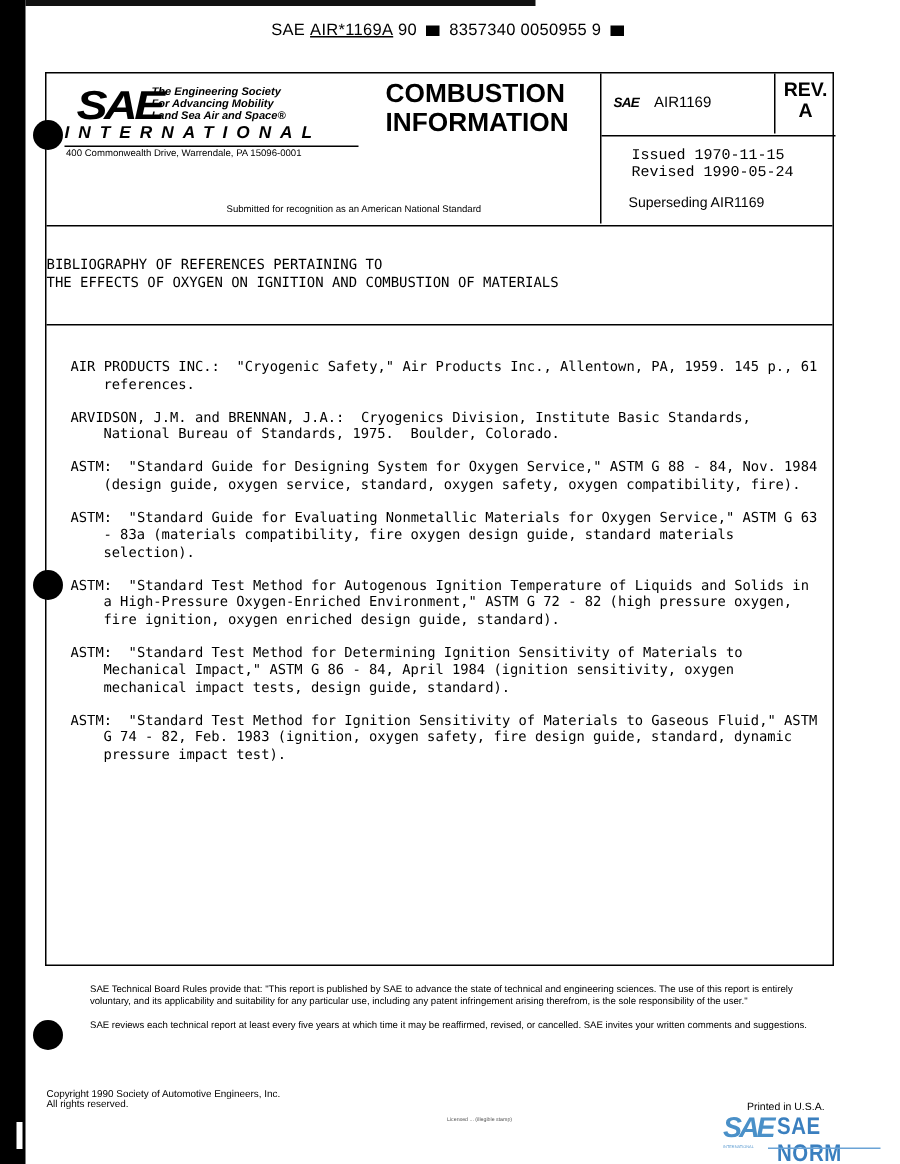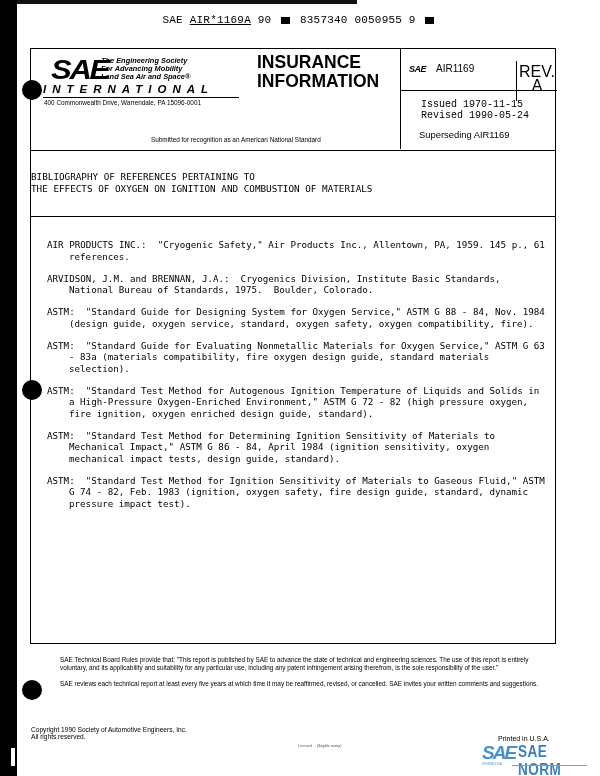--- a/index.html
+++ b/index.html
@@ -7,21 +7,21 @@
     width: 600px; height: 776px; position: relative; overflow: hidden;
     background: #ffffff; color: #000;
     font-family: "Liberation Sans", sans-serif;
   }
   .left-band { position: absolute; left: 0; top: 0; width: 17px; height: 776px; background: #000; }
   .top-band { position: absolute; left: 17px; top: 0; width: 340px; height: 4px; background: #111; }
   .bottom-notch { position: absolute; left: 11px; top: 748px; width: 4px; height: 18px; background: #fff; }
 
   .header-code {
     position: absolute; top: 14px; left: 0; width: 600px; text-align: center;
-    font-family: Liberation Mono, monospace; font-size: 11px; letter-spacing: 0.2px;
+    font-family: Liberation Sans, sans-serif; font-size: 11px; letter-spacing: 0.2px;
   }
   .header-code .blk { display: inline-block; width: 9px; height: 7px; background: #000; vertical-align: middle; margin: 0 3px; }
   .header-code .u { text-decoration: underline; }
 
   .frame {
     position: absolute; left: 30px; top: 48px; width: 526px; height: 596px;
     border: 1.6px solid #000; box-sizing: border-box;
   }
   .hdr { position: absolute; left: 0; top: 0; width: 100%; height: 102px; border-bottom: 1.6px solid #000; box-sizing: border-box; }
   .logo-area { position: absolute; left: 0; top: 0; width: 208px; height: 100px; }
@@ -29,21 +29,21 @@
   .society { position: absolute; left: 70px; top: 8px; font-size: 7.4px; font-style: italic; font-weight: bold; line-height: 8px; }
   .intl { position: absolute; left: 12px; top: 34px; font-size: 11.5px; font-style: italic; font-weight: bold; letter-spacing: 6px; }
   .intl-line { position: absolute; left: 12px; top: 48px; width: 196px; height: 1px; background: #000; }
   .address { position: absolute; left: 13px; top: 50px; font-size: 6.4px; }
   .submitted { position: absolute; left: 120px; top: 87px; font-size: 6.4px; white-space: nowrap; }
   .title-area { position: absolute; left: 226px; top: 4px; font-weight: bold; font-size: 17.5px; line-height: 19px; }
   .right-col { position: absolute; left: 369px; top: 0; width: 157px; height: 100px; border-left: 1.6px solid #000; box-sizing: border-box; }
   .doc-row { position: absolute; left: 0; top: 0; width: 100%; height: 42px; border-bottom: 1.6px solid #000; box-sizing: border-box; }
   .doc-id { position: absolute; left: 8px; top: 14px; font-size: 10px; white-space: nowrap; }
   .doc-id .small-sae { font-weight: bold; font-style: italic; font-size: 9px; margin-right: 10px; letter-spacing: -0.5px; }
-  .rev-box { position: absolute; right: 0; top: 0; width: 41px; height: 40px; border-left: 1.6px solid #000; text-align: center; font-weight: normal; font-size: 16px; line-height: 14px; padding-top: 4px; box-sizing: border-box; margin-top: 12px; }
+  .rev-box { position: absolute; right: 0; top: 0; width: 41px; height: 40px; border-left: 1.6px solid #000; text-align: center; font-weight: bold; font-size: 13px; line-height: 14px; padding-top: 4px; box-sizing: border-box; }
   .dates { position: absolute; left: 20px; top: 50px; font-family: Liberation Mono, monospace; font-size: 10px; line-height: 11px; }
   .superseding { position: absolute; left: 18px; top: 80px; font-family: Liberation Sans, sans-serif; font-size: 9.4px; }
 
   .doc-title { position: absolute; left: 0; top: 122px; width: 100%; text-align: left; font-family: "DejaVu Sans Mono", monospace; font-size: 9.3px; line-height: 12px; }
   .rule { position: absolute; left: 0; top: 167px; width: 100%; height: 1.3px; background: #000; }
 
   .refs { position: absolute; left: 16px; top: 190px; width: 500px; font-family: "DejaVu Sans Mono", monospace; font-size: 9.2px; line-height: 11.5px; }
   .ref { padding-left: 22px; text-indent: -22px; margin-bottom: 10.5px; white-space: pre-wrap; }
 
   .hole { position: absolute; width: 20px; height: 20px; border-radius: 50%; background: #000; }
@@ -81,21 +81,21 @@
         <div>The Engineering Society</div>
         <div>For Advancing Mobility</div>
         <div>Land Sea Air and Space®</div>
       </div>
       <div class="intl">INTERNATIONAL</div>
       <div class="intl-line"></div>
       <div class="address">400 Commonwealth Drive, Warrendale, PA 15096-0001</div>
     </div>
     <div class="submitted">Submitted for recognition as an American National Standard</div>
     <div class="title-area">
-      <div>INSURANCE</div>
+      <div>COMBUSTION</div>
       <div>INFORMATION</div>
     </div>
     <div class="right-col">
       <div class="doc-row">
         <div class="doc-id">
           <span class="small-sae">SAE</span><span>AIR1169</span>
         </div>
         <div class="rev-box">
           <div>REV.</div>
           <div>A</div>

